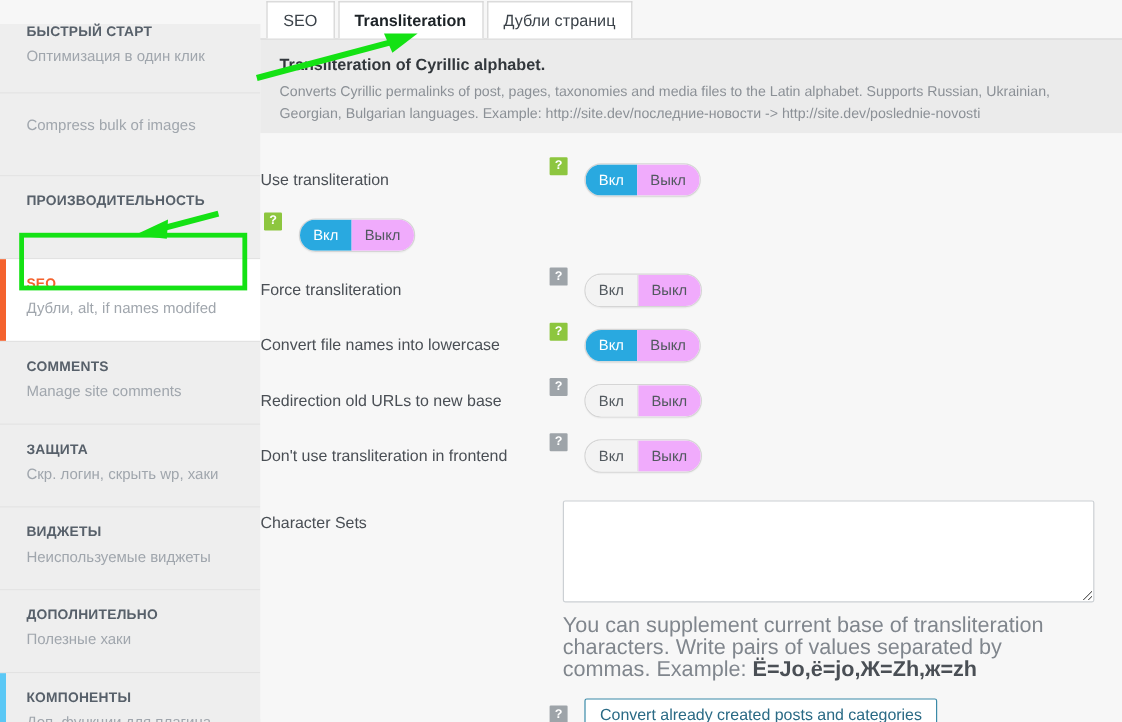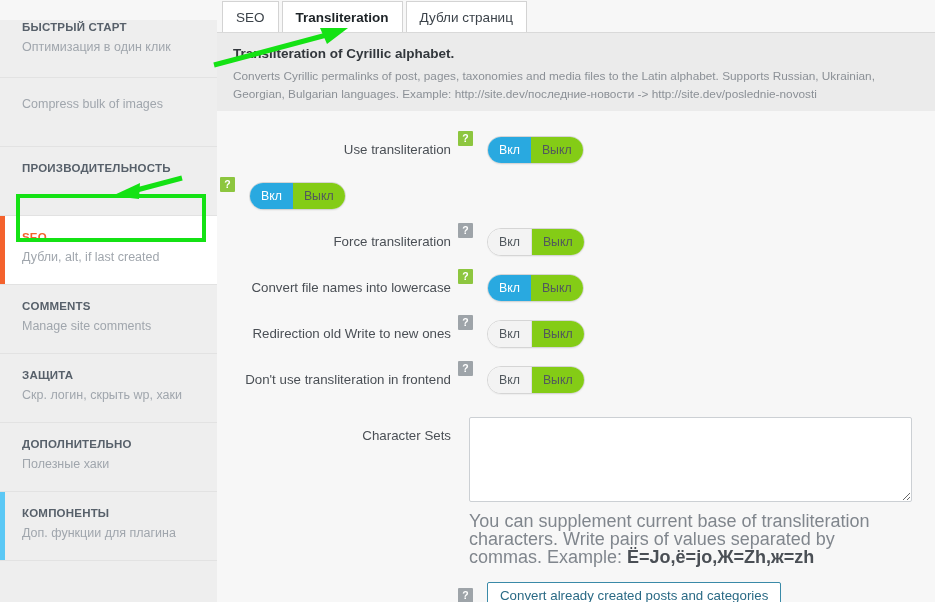--- a/index.html
+++ b/index.html
@@ -103,21 +103,20 @@
     background: #f7f7f7;
     padding-top: 19px;
     height: 488px;
   }
   .row {
     display: flex; align-items: flex-start;
     height: 46px;
   }
   .row-label {
     width: 238px;
-    text-align: right;
     font-size: 13.3px;
     color: #4a4f55;
     line-height: 17px;
     padding-top: 11px;
     padding-right: 4px;
     white-space: nowrap;
   }
   .help {
     width: 15px; height: 15px;
     background: #9ea4a9;
@@ -143,21 +142,21 @@
   .toggle span {
     display: inline-block;
     padding: 0 11px;
     height: 26px; line-height: 26px;
     font-size: 12.3px;
     color: #51585e;
     cursor: pointer;
     white-space: nowrap;
   }
   .toggle .seg-on  { background: #f3f3f3; border-right: 1px solid #e0e0e0; min-width: 42px; text-align: center; }
-  .toggle .seg-off { background: #84cc16; min-width: 50px; text-align: center; }
+  .toggle .seg-off { background: #f0abfc; min-width: 50px; text-align: center; }
   .toggle.is-on .seg-on { background: #29a9e0; color: #ffffff; border-right: none; }
 
   
   .row-ta { display: flex; align-items: flex-start; margin-top: 11px; }
   .row-ta .row-label { padding-top: 10px; width: 238px; }
   .ta-col { margin-left: 14px; }
   textarea#charsets {
     width: 443px; height: 85px;
     border: 1px solid #ccd0d4;
     background: #ffffff;
@@ -234,21 +233,21 @@
         <div class="side-title">ПРОИЗВОДИТЕЛЬНОСТЬ</div>
         <div class="side-icon">
           <svg viewBox="0 0 24 24">
             <path d="M12 4a9 9 0 00-9 9 9 9 0 002 5.6h14A9 9 0 0021 13a9 9 0 00-9-9zm-5.3 4.6a1.2 1.2 0 110 2.4 1.2 1.2 0 010-2.4zm10.6 0a1.2 1.2 0 110 2.4 1.2 1.2 0 010-2.4zM12 6.6a1.2 1.2 0 110 2.4 1.2 1.2 0 010-2.4zm4.4 5.1l-3.5 2.3a1.6 1.6 0 11-1-1.5z"></path>
           </svg>
         </div>
       </div>
       <div class="side-item active-orange">
         <div class="accent"></div>
         <div class="side-title">SEO</div>
-        <div class="side-sub">Дубли, alt, if last created</div>
+        <div class="side-sub">Дубли, alt, if names modifed</div>
         <div class="side-icon">
           <svg viewBox="0 0 24 24">
             <path d="M12 2.6l2.9 6 6.6.9-4.8 4.6 1.2 6.5L12 17.6 6.1 20.6l1.2-6.5L2.5 9.5l6.6-.9z"></path>
           </svg>
         </div>
       </div>
       <div class="side-item">
         <div class="accent"></div>
         <div class="side-title">COMMENTS</div>
         <div class="side-sub">Manage site comments</div>
@@ -258,20 +257,30 @@
           </svg>
         </div>
       </div>
       <div class="side-item">
         <div class="accent"></div>
         <div class="side-title">ЗАЩИТА</div>
         <div class="side-sub">Скр. логин, скрыть wp, хаки</div>
         <div class="side-icon">
           <svg viewBox="0 0 24 24">
             <path d="M12 2.3l8 3v6.2c0 5-3.4 9.3-8 10.2-4.6-.9-8-5.2-8-10.2V5.3z"></path>
+          </svg>
+        </div>
+      </div>
+      <div class="side-item">
+        <div class="accent"></div>
+        <div class="side-title">ВИДЖЕТЫ</div>
+        <div class="side-sub">Неиспользуемые виджеты</div>
+        <div class="side-icon">
+          <svg viewBox="0 0 24 24">
+            <path d="M9.5 3h5v4h-5zM3 17h5v4H3zm7 0h4v4h-4zm7 0h4v4h-4zM11.3 7h1.4v3.4h6.1v3h-1.4v-1.6H6.6v1.6H5.2v-3h6.1z"></path>
           </svg>
         </div>
       </div>
       <div class="side-item">
         <div class="accent"></div>
         <div class="side-title">ДОПОЛНИТЕЛЬНО</div>
         <div class="side-sub">Полезные хаки</div>
         <div class="side-icon">
           <svg viewBox="0 0 24 24">
             <path d="M3.5 3.5h17v17h-17zm2 3v2h2v-2zm3.6 0v2h8v-2zm-3.6 4.5v2h2v-2zm3.6 0v2h8v-2zm-3.6 4.5v2h2v-2zm3.6 0v2h8v-2z"></path>
@@ -331,21 +340,21 @@
           </div>
           <div class="row">
             <div class="row-label">Convert file names into lowercase</div>
             <div class="help on">?</div>
             <div class="toggle-wrap"><div class="toggle is-on">
                 <span class="seg-on">Вкл</span>
                 <span class="seg-off">Выкл</span>
               </div></div>
           </div>
           <div class="row">
-            <div class="row-label">Redirection old Write to new ones</div>
+            <div class="row-label">Redirection old URLs to new base</div>
             <div class="help">?</div>
             <div class="toggle-wrap"><div class="toggle">
                 <span class="seg-on">Вкл</span>
                 <span class="seg-off">Выкл</span>
               </div></div>
           </div>
           <div class="row">
             <div class="row-label">Don't use transliteration in frontend</div>
             <div class="help">?</div>
             <div class="toggle-wrap"><div class="toggle">

